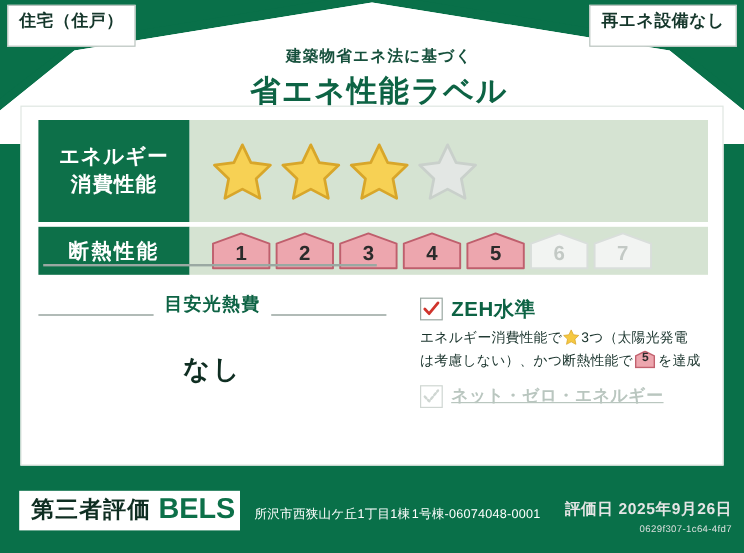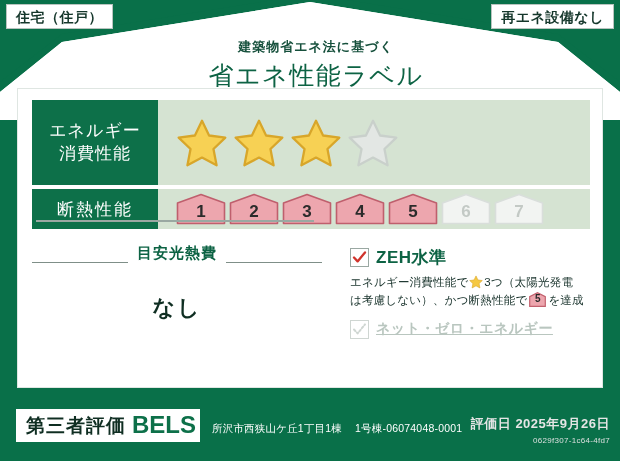--- a/index.html
+++ b/index.html
@@ -23,39 +23,39 @@
 
   
   .corner-tag{
     position:absolute;top:4px;
     background:#ffffff;
     border:1px solid #b9c4bf;
     color:#15372b;
     font-weight:bold;
     font-size:14px;
     letter-spacing:0.5px;
-    padding:5px 9px 4px 9px;
+    padding:5px 9px 14px 9px;
     line-height:1;
     white-space:nowrap;
   }
   .corner-tag.left{left:6px;}
   .corner-tag.right{right:6px;}
 
   
   .heading{
     position:absolute;left:12px;right:0;top:38px;
     text-align:center;color:#0d5e40;
     pointer-events:none;
   }
   .heading .sub{
     font-size:13px;font-weight:bold;letter-spacing:1px;
     color:#16503c;
   }
   .heading .main{
-    font-size:25px;font-weight:normal;letter-spacing:1.5px;
+    font-size:25px;font-weight:bold;letter-spacing:1.5px;
     margin-top:3px;color:#0d6344;
   }
 
   
   .panel{
     position:absolute;left:17px;top:88px;
     width:586px;height:300px;
     background:#ffffff;
     border:1px solid #dfe6e2;
     box-sizing:border-box;
@@ -65,21 +65,21 @@
   .rating-row{
     position:absolute;left:14px;
     display:flex;align-items:stretch;
   }
   .row-energy{top:11px;height:85px;}
   .row-insul{top:100px;height:40px;}
 
   .cat-label{
     background:#0d7049;
     color:#ffffff;
-    font-weight:normal;
+    font-weight:bold;
     display:flex;flex-direction:column;
     align-items:center;justify-content:center;
     text-align:center;
     box-sizing:border-box;
   }
   .row-energy .cat-label{width:126px;font-size:17px;line-height:1.3;letter-spacing:1px;}
   .row-insul  .cat-label{width:126px;font-size:17px;letter-spacing:2px;}
 
   .cat-value{
     background:#d5e3d2;
@@ -191,21 +191,21 @@
   }
   .bels-en{
     font-size:24px;font-weight:bold;color:#0d7049;
     letter-spacing:0px;margin-left:6px;
   }
   .addr{
     position:absolute;left:212px;top:22px;
     color:#ffffff;font-size:10.5px;white-space:nowrap;
     letter-spacing:0.2px;
   }
-  .addr .bldg{margin-left:13px;}
+  .addr .bldg{margin-left:1px;}
   .eval{
     position:absolute;right:10px;top:15px;
     text-align:right;color:#e5e5e5;
   }
   .eval .d{font-size:13px;font-weight:bold;letter-spacing:0.5px;}
   .eval .h{font-size:8px;margin-top:3px;letter-spacing:0.3px;opacity:.95;}
 </style>
 </head>
 <body>
 

